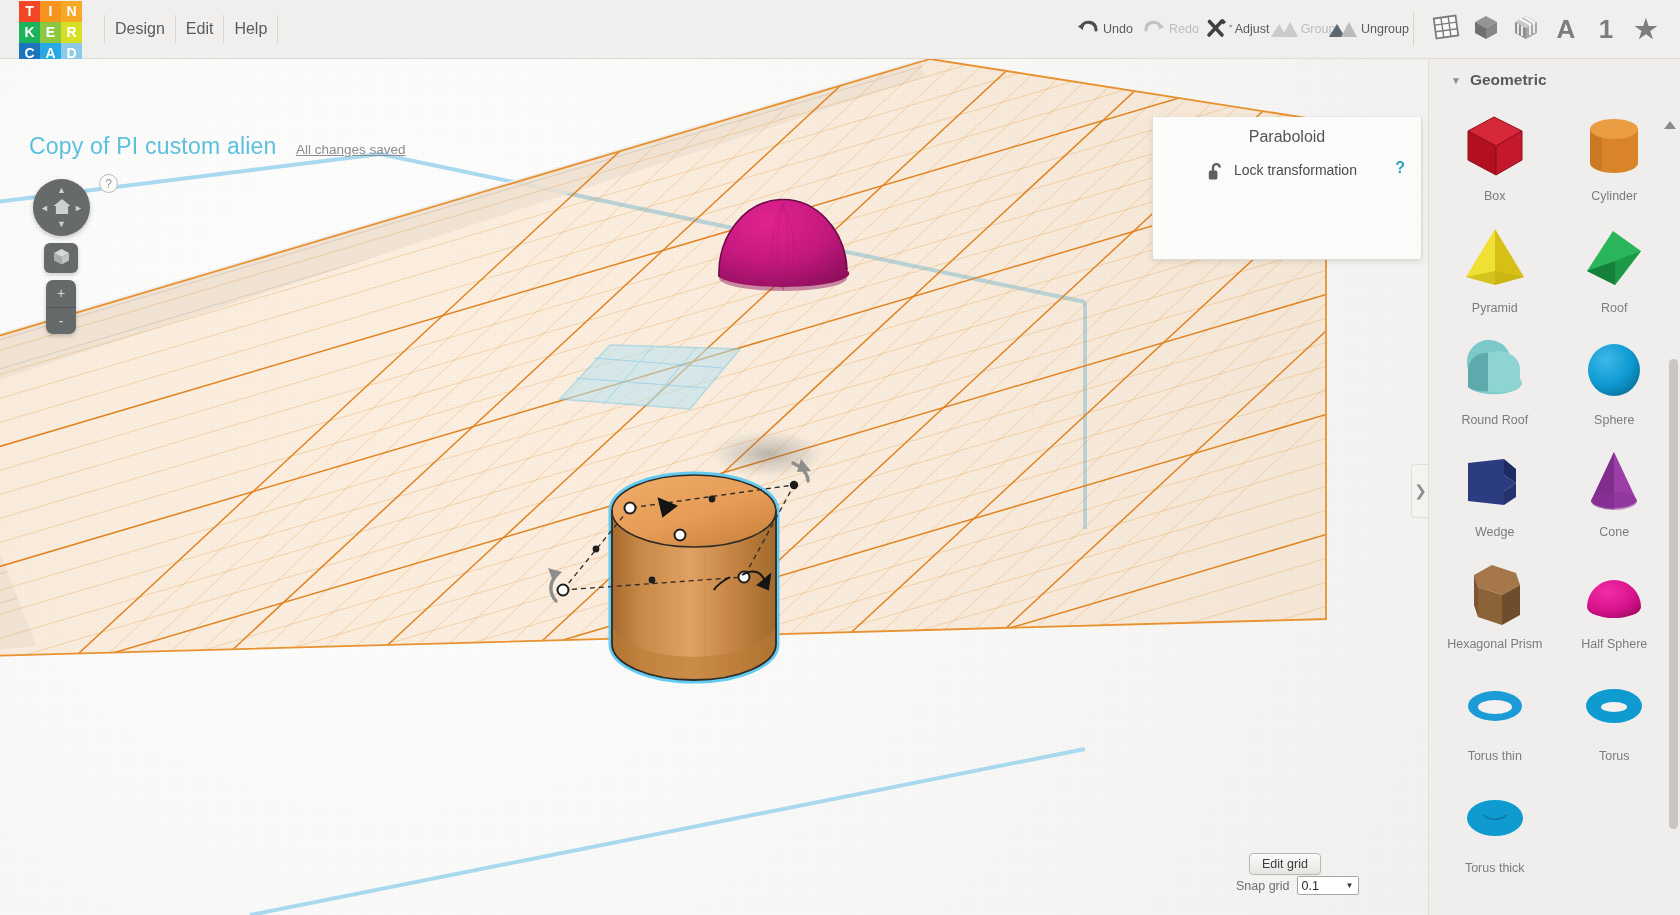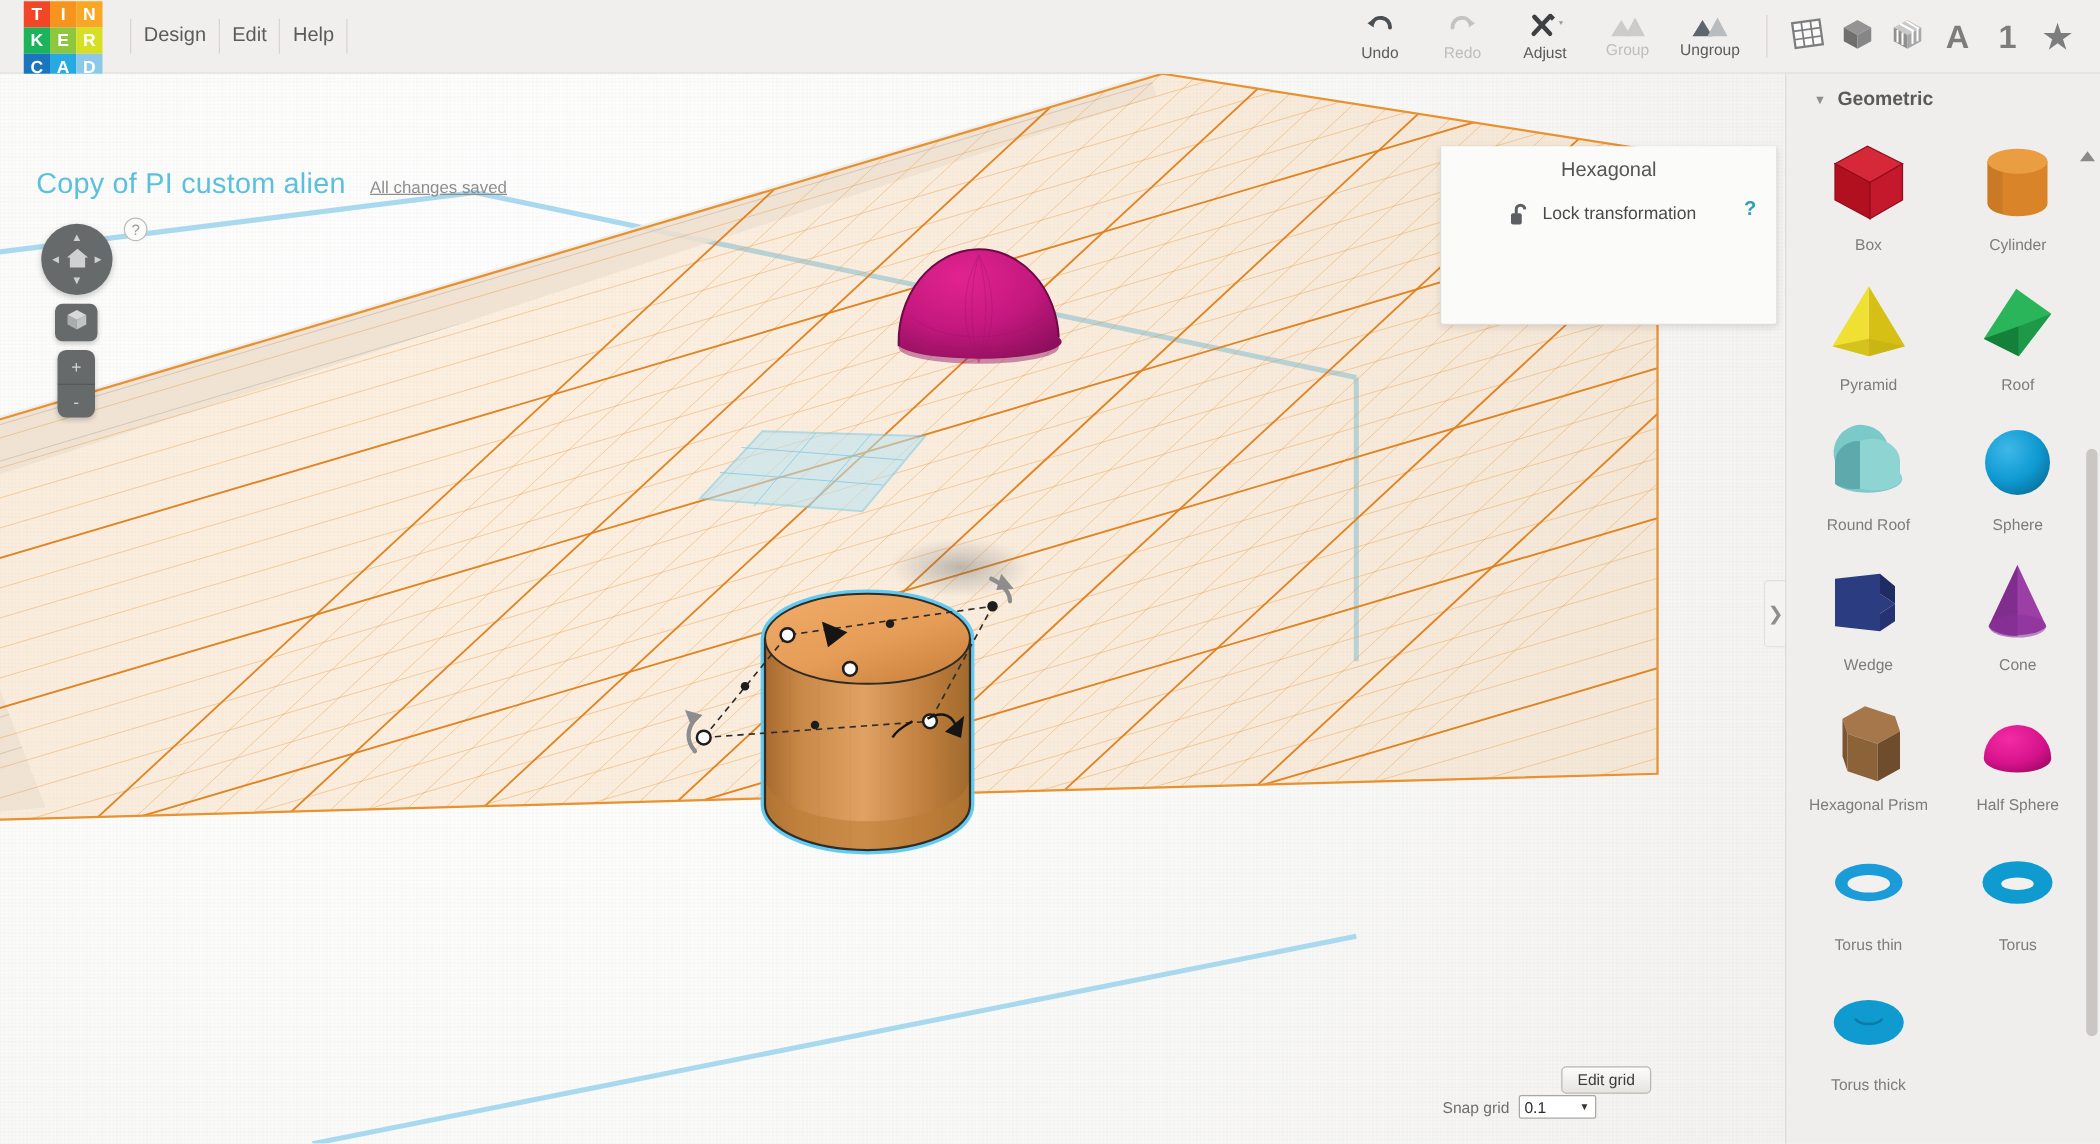--- a/index.html
+++ b/index.html
@@ -37,21 +37,21 @@
   .menu .mi {
     padding: 0 10px; font-size: 16px; color: #5b5b5b;
     height: 28px; display: flex; align-items: center;
     border-right: 1px solid #d8d5d1; cursor: default;
   }
   .menu .mi:first-child { border-left: 1px solid #d8d5d1; }
 
   .tools { display: flex; align-items: center; margin-left: auto; }
   .tool {
     width: 66px; height: 59px;
-    display: flex; flex-direction: column; align-items: center; justify-content: center;
+    display: flex; flex-direction: row; align-items: center; justify-content: center;
     gap: 2px; cursor: default; position: relative;
   }
   .tool .tlabel { font-size: 12.5px; color: #5b5b5b; }
   .tool.disabled .tlabel { color: #bdbdbd; }
   .tool svg { display: block; }
   .tool-sep { width: 1px; height: 34px; background: #d8d5d1; margin: 0 12px; }
 
   .viewtools { display: flex; align-items: center; padding-right: 14px; }
   .vtool {
     width: 40px; height: 59px; display: flex; align-items: center; justify-content: center;
@@ -170,21 +170,21 @@
   }
 
   
   .editgrid {
     position: absolute; left: 1249px; top: 794px;
     padding: 3px 12px; font-size: 12.5px; color: #3c3c3c;
     background: linear-gradient(#fcfcfc, #e6e4e1);
     border: 1px solid #b9b6b2; border-radius: 4px;
   }
   .snaprow {
-    position: absolute; left: 1154px; top: 817px;
+    position: absolute; left: 1236px; top: 817px;
     display: flex; align-items: center; gap: 7px;
   }
   .snaprow .sl { font-size: 12.5px; color: #6e6e6e; }
   .snapsel {
     width: 62px; height: 19px; background: #fff;
     border: 1px solid #aaa7a3; border-radius: 2px;
     display: flex; align-items: center; justify-content: space-between;
     padding: 0 4px; font-size: 12.5px; color: #2b2b2b;
   }
   .snapsel .cv { font-size: 8px; color: #333; }
@@ -622,21 +622,21 @@
           </svg>
         </span>
       </div>
       <div class="navzoom">
         <div>+</div>
         <div>-</div>
       </div>
     </div>
 
     <div class="inspector">
-      <h3>Hexagonal</h3>
+      <h3>Paraboloid</h3>
       <div class="insp-help">?</div>
       <div class="lockrow">
         <span>
           <svg width="16" height="19" viewBox="0 0 16 19">
             <path d="M5 9 L5 5.5 A3.4 3.4 0 0 1 11.8 5.5" fill="none" stroke="#5c6063" stroke-width="2.4"></path>
             <rect x="0.8" y="8.6" width="8.6" height="9" rx="1.6" fill="#5c6063"></rect>
           </svg>
         </span>
         <span class="lbl">Lock transformation</span>
       </div>

